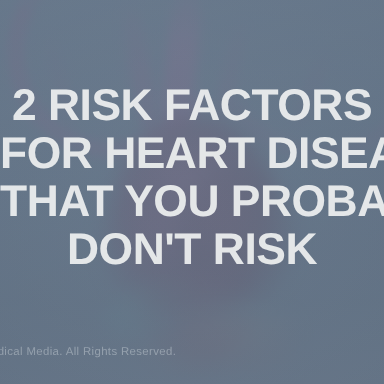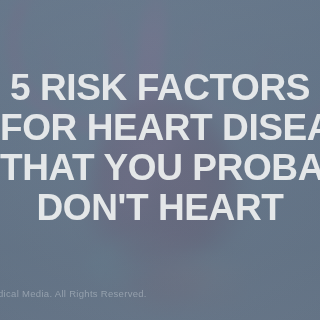--- a/index.html
+++ b/index.html
@@ -238,21 +238,21 @@
   <div class="heart-apex"></div>
   <div class="vein-teal"></div>
   <div class="vein-teal-2"></div>
   <div class="heart-highlight"></div>
   <div class="heart-highlight-2"></div>
 
   <div class="tint"></div>
   <div class="tint-soft"></div>
 
   <div class="headline">
-    <span class="line">5 RISK FACTORS</span>
+    <span class="line">2 RISK FACTORS</span>
     <span class="line">FOR HEART DISEASE</span>
     <span class="line">THAT YOU PROBABLY</span>
-    <span class="line">DON'T HEART</span>
+    <span class="line">DON'T RISK</span>
   </div>
 
   <div class="copyright">© Medical Media. All Rights Reserved.</div>
 
 </div>
 
 </body></html>

